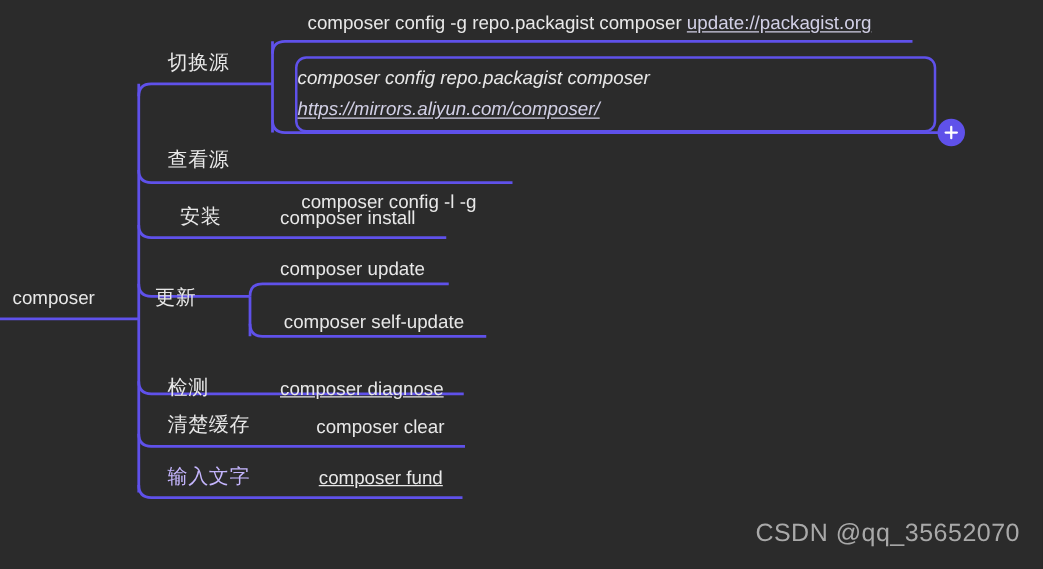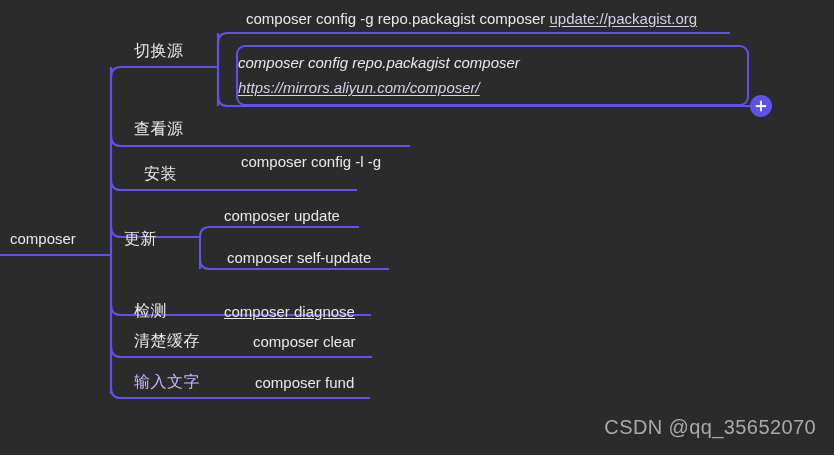--- a/index.html
+++ b/index.html
@@ -145,20 +145,23 @@
   <div class="node cjk" style="left:134px; top:118px;">
     <span>查看源</span>
   </div>
   <div class="node" style="left:241px; top:120px;margin-top:31px;">
     <span>composer config -l -g</span>
   </div>
 
   <div class="node cjk" style="left:134px; top:163px;margin-left:10px;">
     <span>安装</span>
   </div>
+  <div class="node" style="left:224px; top:164px;">
+    <span>composer install</span>
+  </div>
 
   <div class="node cjk" style="left:124px; top:228px;">
     <span>更新</span>
   </div>
   <div class="node" style="left:227px; top:247px;">
     <span>composer self-update</span>
   </div>
   <div class="node" style="left:224px; top:205px;">
     <span>composer update</span>
   </div>
@@ -173,21 +176,21 @@
   <div class="node cjk" style="left:134px; top:330px;">
     <span>清楚缓存</span>
   </div>
   <div class="node" style="left:253px; top:331px;">
     <span>composer clear</span>
   </div>
 
   <div class="node cjk dim" style="left:134px; top:371px;">
     <span>输入文字</span>
   </div>
-  <div class="node" style="left:255px; top:372px;">
+  <div class="node" style="left:255px; top:372px;text-decoration:underline;">
     <span>composer fund</span>
   </div>
 
   <div class="watermark">
     <span>CSDN @qq_35652070</span>
   </div>
 
 </div>
 
 </body></html>

